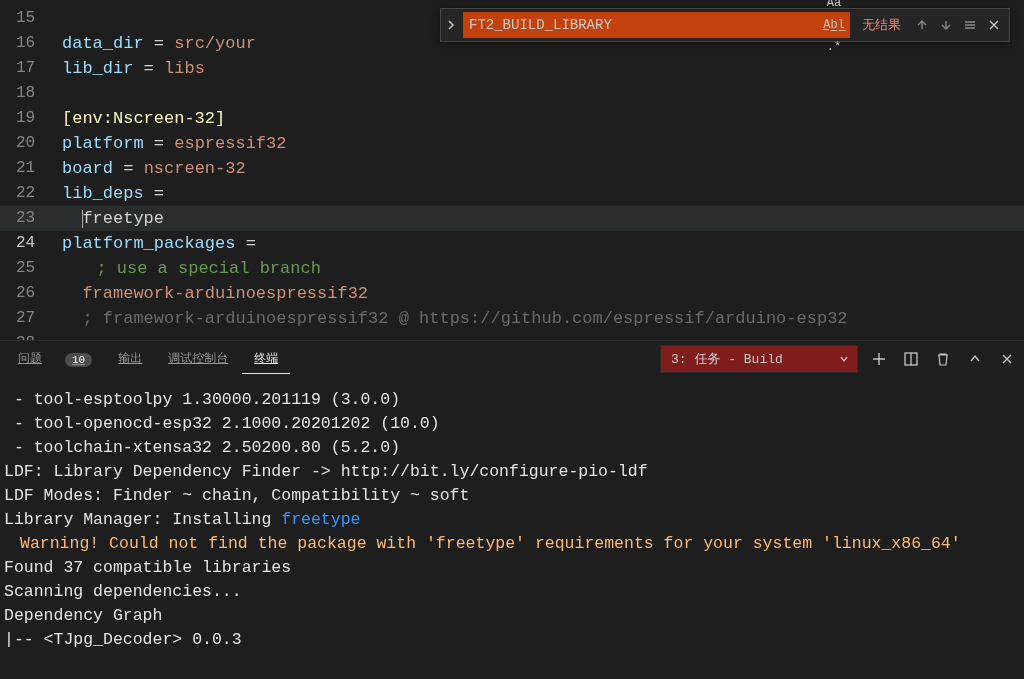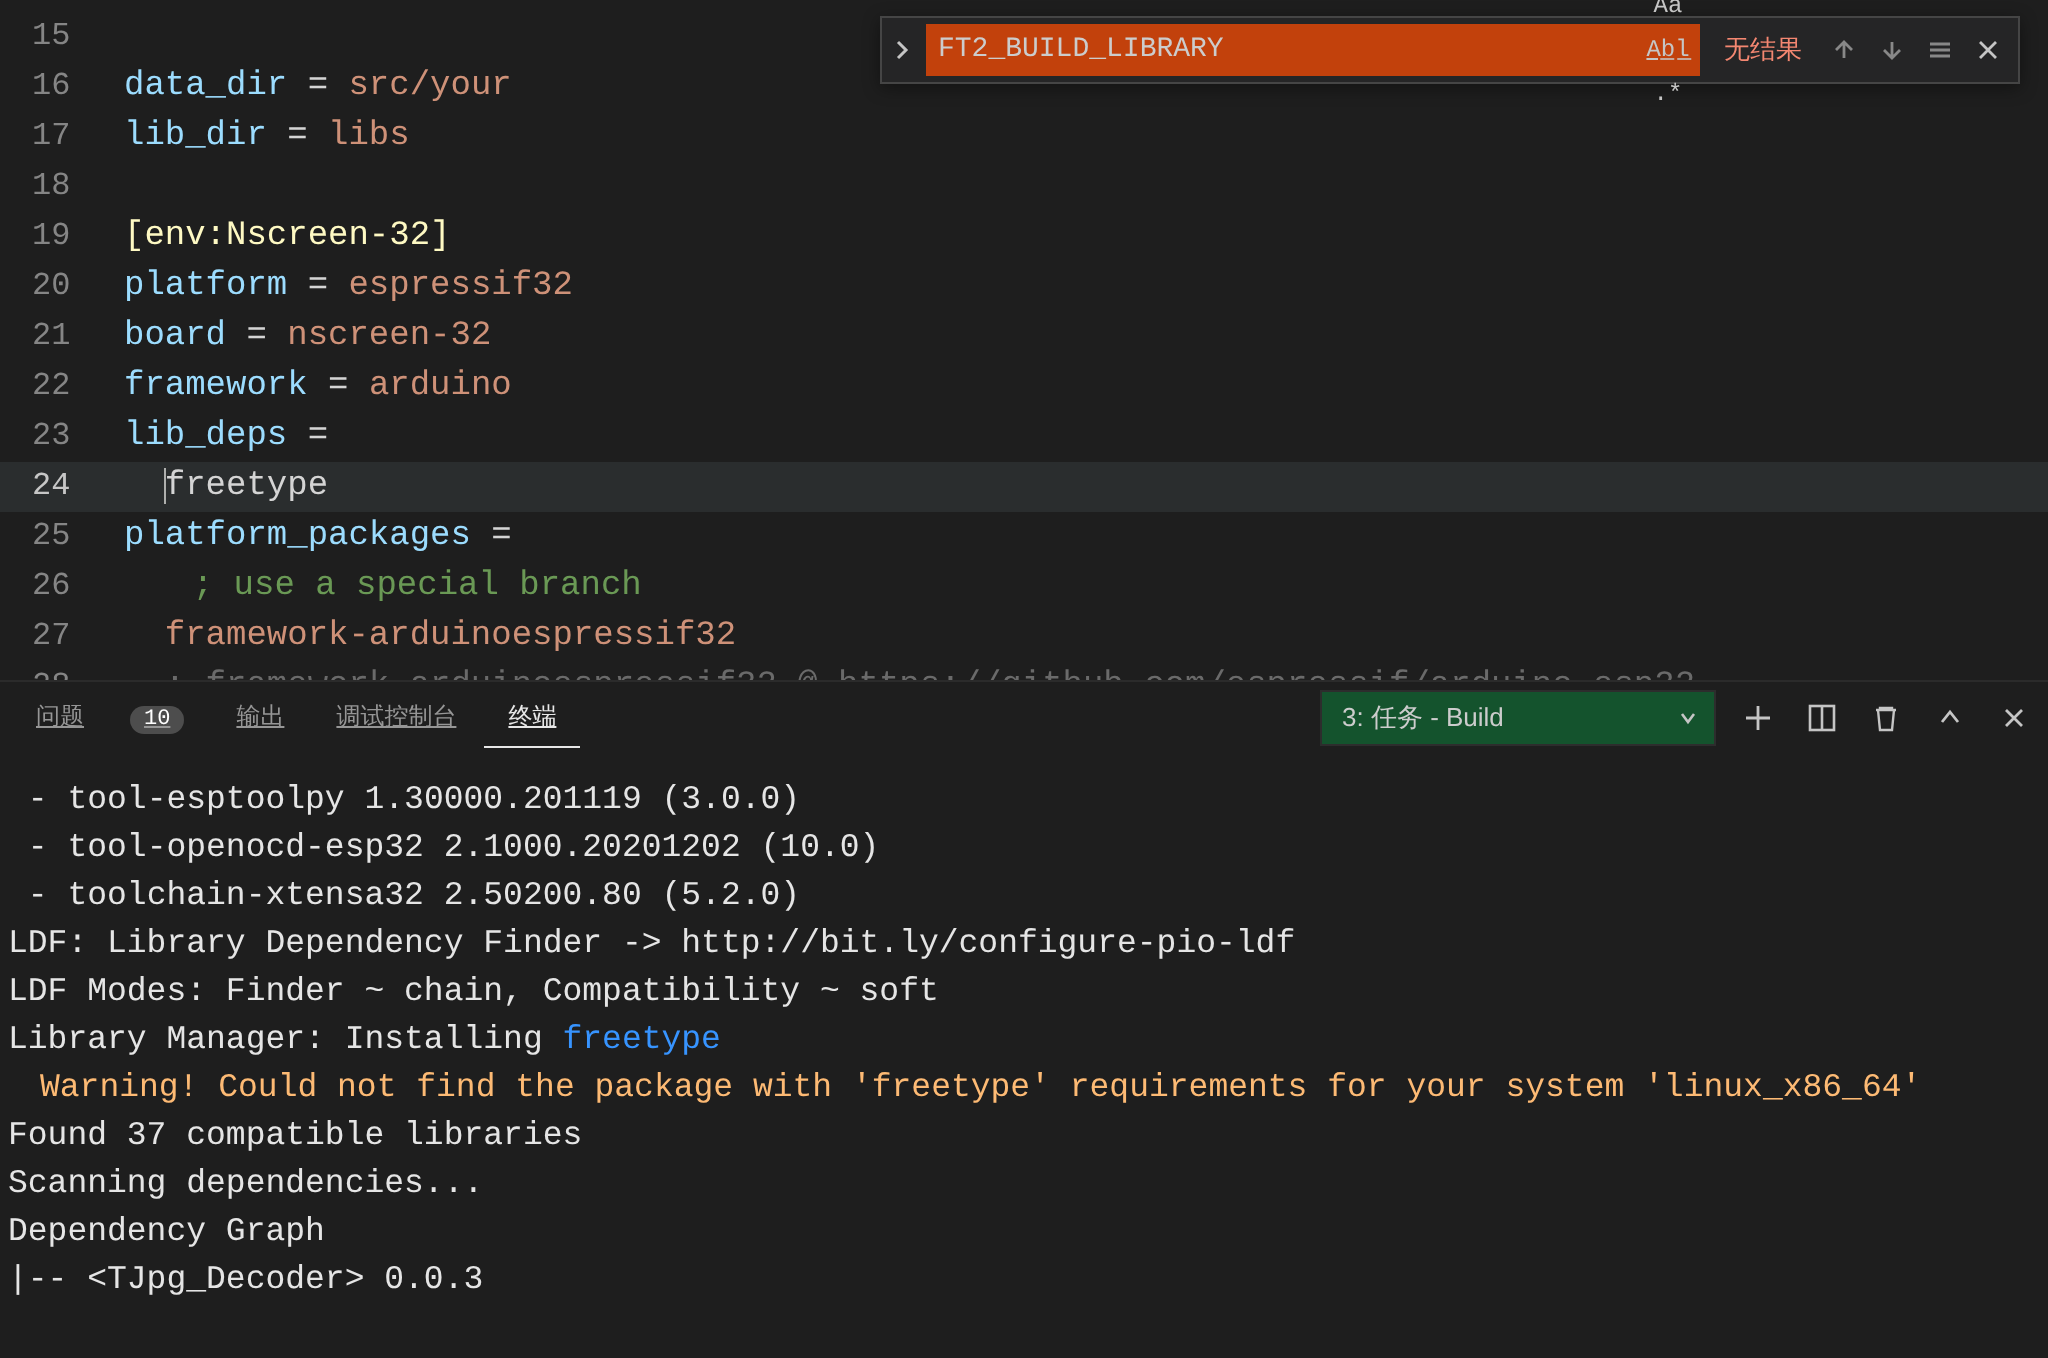--- a/index.html
+++ b/index.html
@@ -201,26 +201,26 @@
 }
 
 .panel-controls {
   margin-left: auto;
   display: flex;
   align-items: center;
   gap: 10px;
 }
 
 .terminal-select {
-  background: #14532d;
+  background: #7f1d1d;
   color: #cccccc;
   font-size: 13px;
   padding: 4px 28px 4px 10px;
   border: 1px solid #2d2d2d;
-  font-family: Liberation Sans, sans-serif;
+  font-family: Liberation Mono, monospace;
   position: relative;
   min-width: 198px;
 }
 
 .terminal-select-caret {
   position: absolute;
   right: 8px;
   top: 50%;
   transform: translateY(-50%);
   color: #c5c5c5;
@@ -271,21 +271,20 @@
       <div class="line-number">28</div>
     </div>
   <div class="code-lines">
       <div class="code-line"></div>
       <div class="code-line"><span class="tok-key">data_dir</span><span class="tok-eq"> = </span><span class="tok-val">src/your</span></div>
       <div class="code-line"><span class="tok-key">lib_dir</span><span class="tok-eq"> = </span><span class="tok-val">libs</span></div>
       <div class="code-line"></div>
       <div class="code-line"><span class="tok-section">[env:Nscreen-32]</span></div>
       <div class="code-line"><span class="tok-key">platform</span><span class="tok-eq"> = </span><span class="tok-val">espressif32</span></div>
       <div class="code-line"><span class="tok-key">board</span><span class="tok-eq"> = </span><span class="tok-val">nscreen-32</span></div>
-      <div class="code-line"><span class="tok-key">framework</span><span class="tok-eq"> = </span><span class="tok-val">arduino</span></div>
       <div class="code-line"><span class="tok-key">lib_deps</span><span class="tok-eq"> = </span></div>
       <div class="code-line highlighted"><span class="">  </span><span class="cursor"></span><span class="tok-plain">freetype</span></div>
       <div class="code-line"><span class="tok-key">platform_packages</span><span class="tok-eq"> = </span></div>
       <div class="code-line"><span class="">  </span><span class="tok-comment">; use a special branch</span></div>
       <div class="code-line"><span class="">  </span><span class="tok-val">framework-arduinoespressif32</span></div>
       <div class="code-line"><span class="">  </span><span class="tok-fade">; framework-arduinoespressif32 @ https://github.com/espressif/arduino-esp32</span></div>
     </div>
 
   <div class="search-widget">
     <div class="search-toggle">

